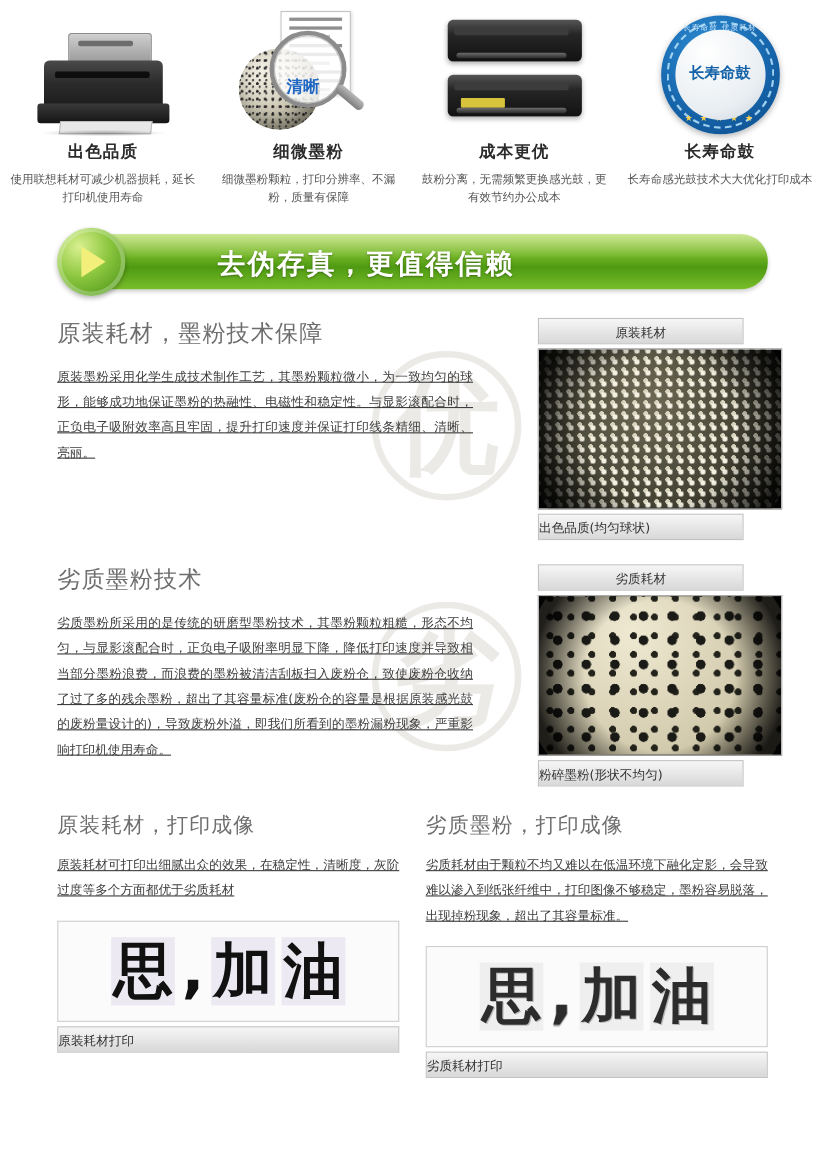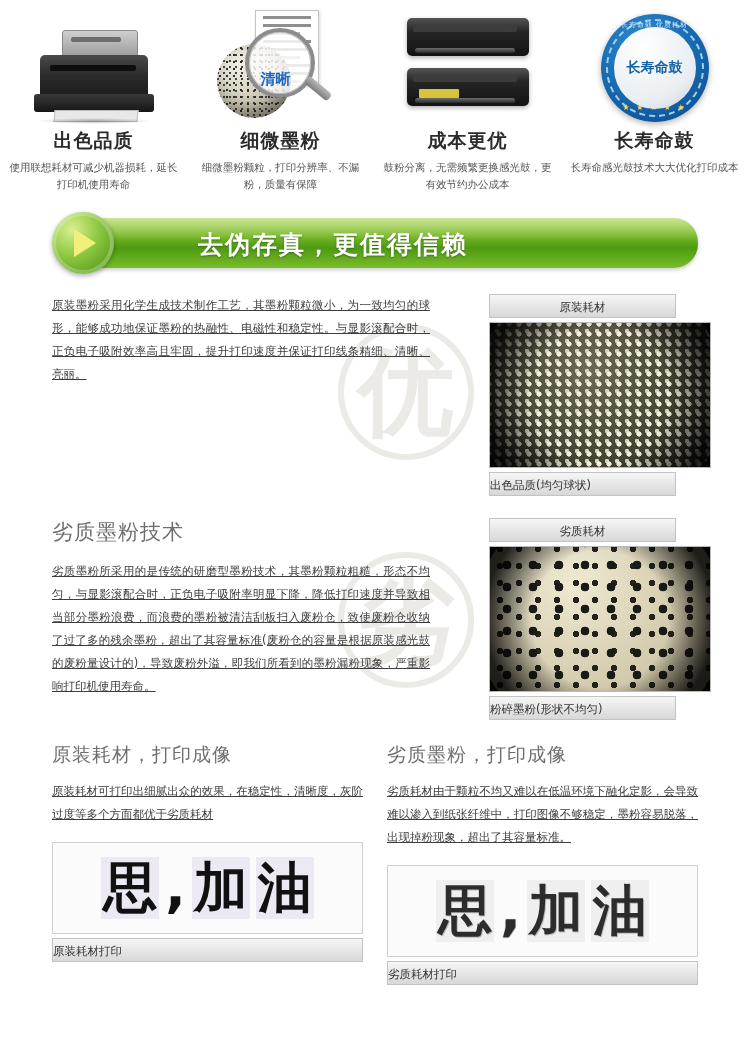--- a/index.html
+++ b/index.html
@@ -30,21 +30,21 @@
     padding: 0 6px;
   }
   .feature-art {
     height: 118px;
     display: flex;
     align-items: flex-end;
     justify-content: center;
     position: relative;
   }
   .feature-title {
-    font-size: 19px;
+    font-size: 15px;
     font-weight: bold;
     color: #2b2b2b;
     letter-spacing: 1px;
     margin-top: 8px;
     line-height: 1.1;
   }
   .feature-desc {
     font-size: 10.5px;
     color: #555;
     line-height: 1.65;
@@ -542,20 +542,21 @@
   <div class="banner-bar"></div>
   <div class="banner-orb"></div>
   <div class="banner-text">去伪存真，更值得信赖</div>
 </div>
 
 <div class="content">
 
   <div class="row">
     <div class="col-left">
       <div class="watermark wm-you">优</div>
+      <h2 class="sec-title">原装耗材，墨粉技术保障</h2>
       <p class="body-text">原装墨粉采用化学生成技术制作工艺，其墨粉颗粒微小，为一致均匀的球形，能够成功地保证墨粉的热融性、电磁性和稳定性。与显影滚配合时，正负电子吸附效率高且牢固，提升打印速度并保证打印线条精细、清晰、亮丽。</p>
     </div>
     <div class="col-right">
       <div class="cap top">原装耗材</div>
       <div class="micro good">
         <div class="lens"></div>
         <div class="vig"></div>
       </div>
       <div class="cap bottom">出色品质(均匀球状)</div>
     </div>

